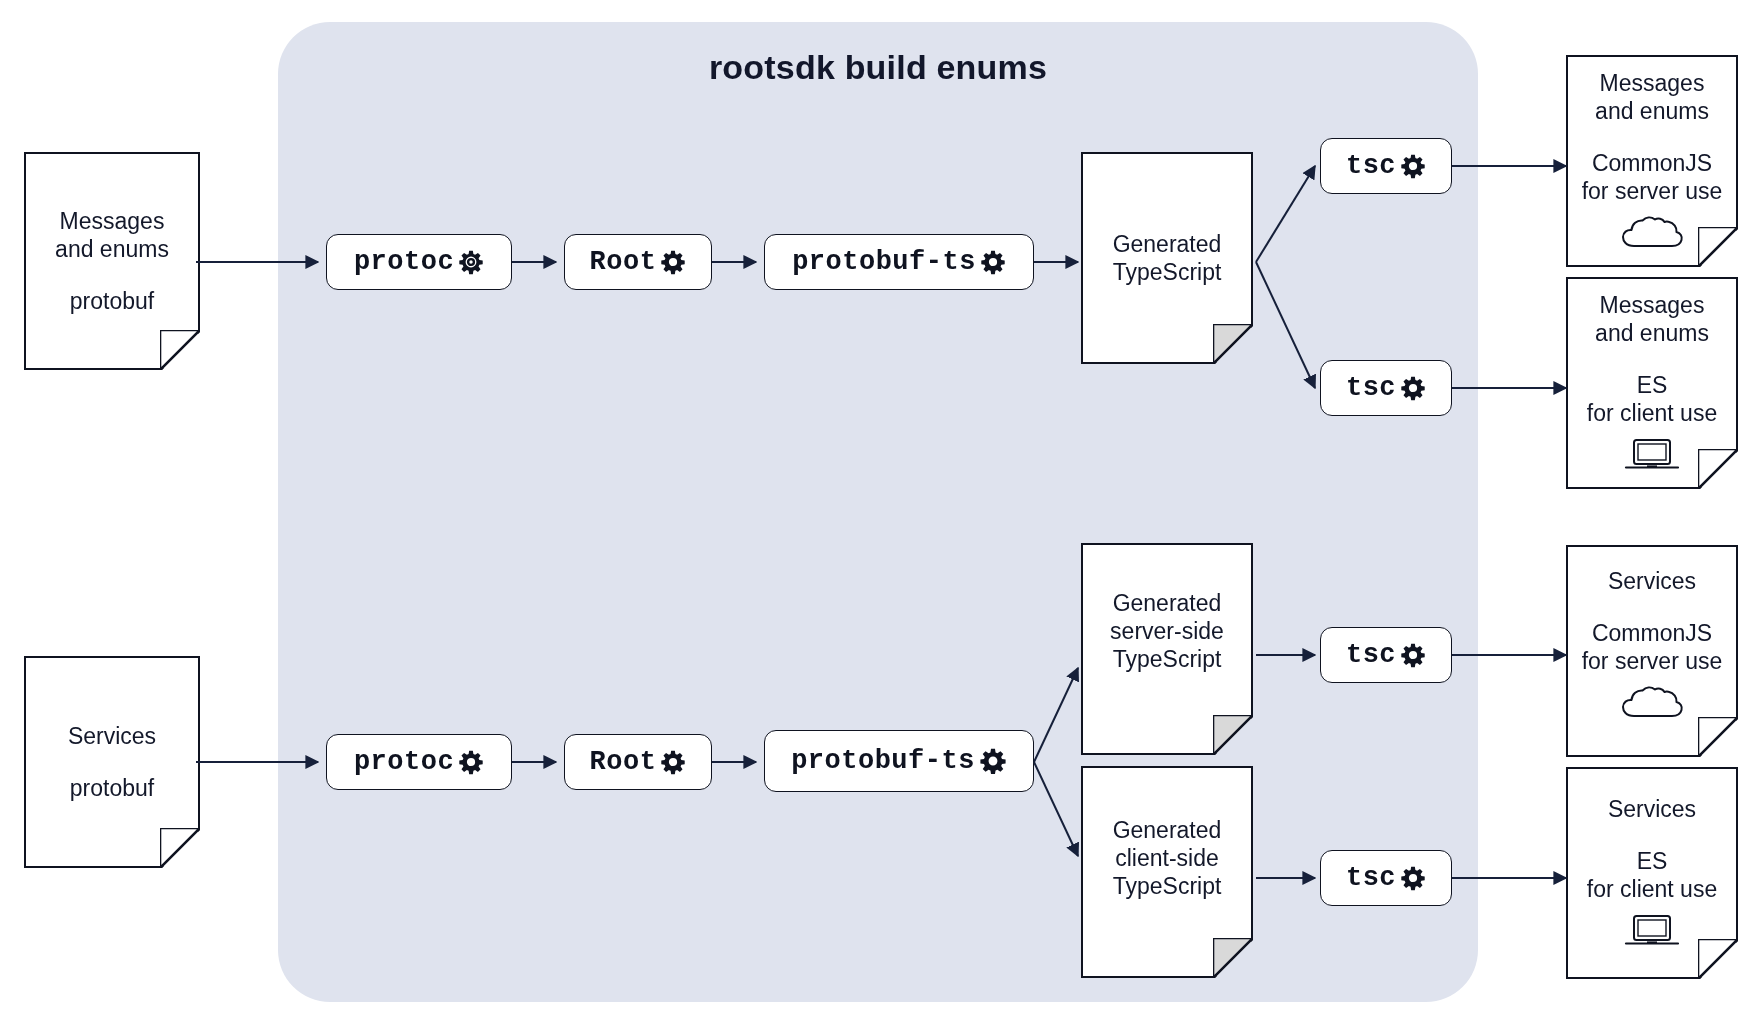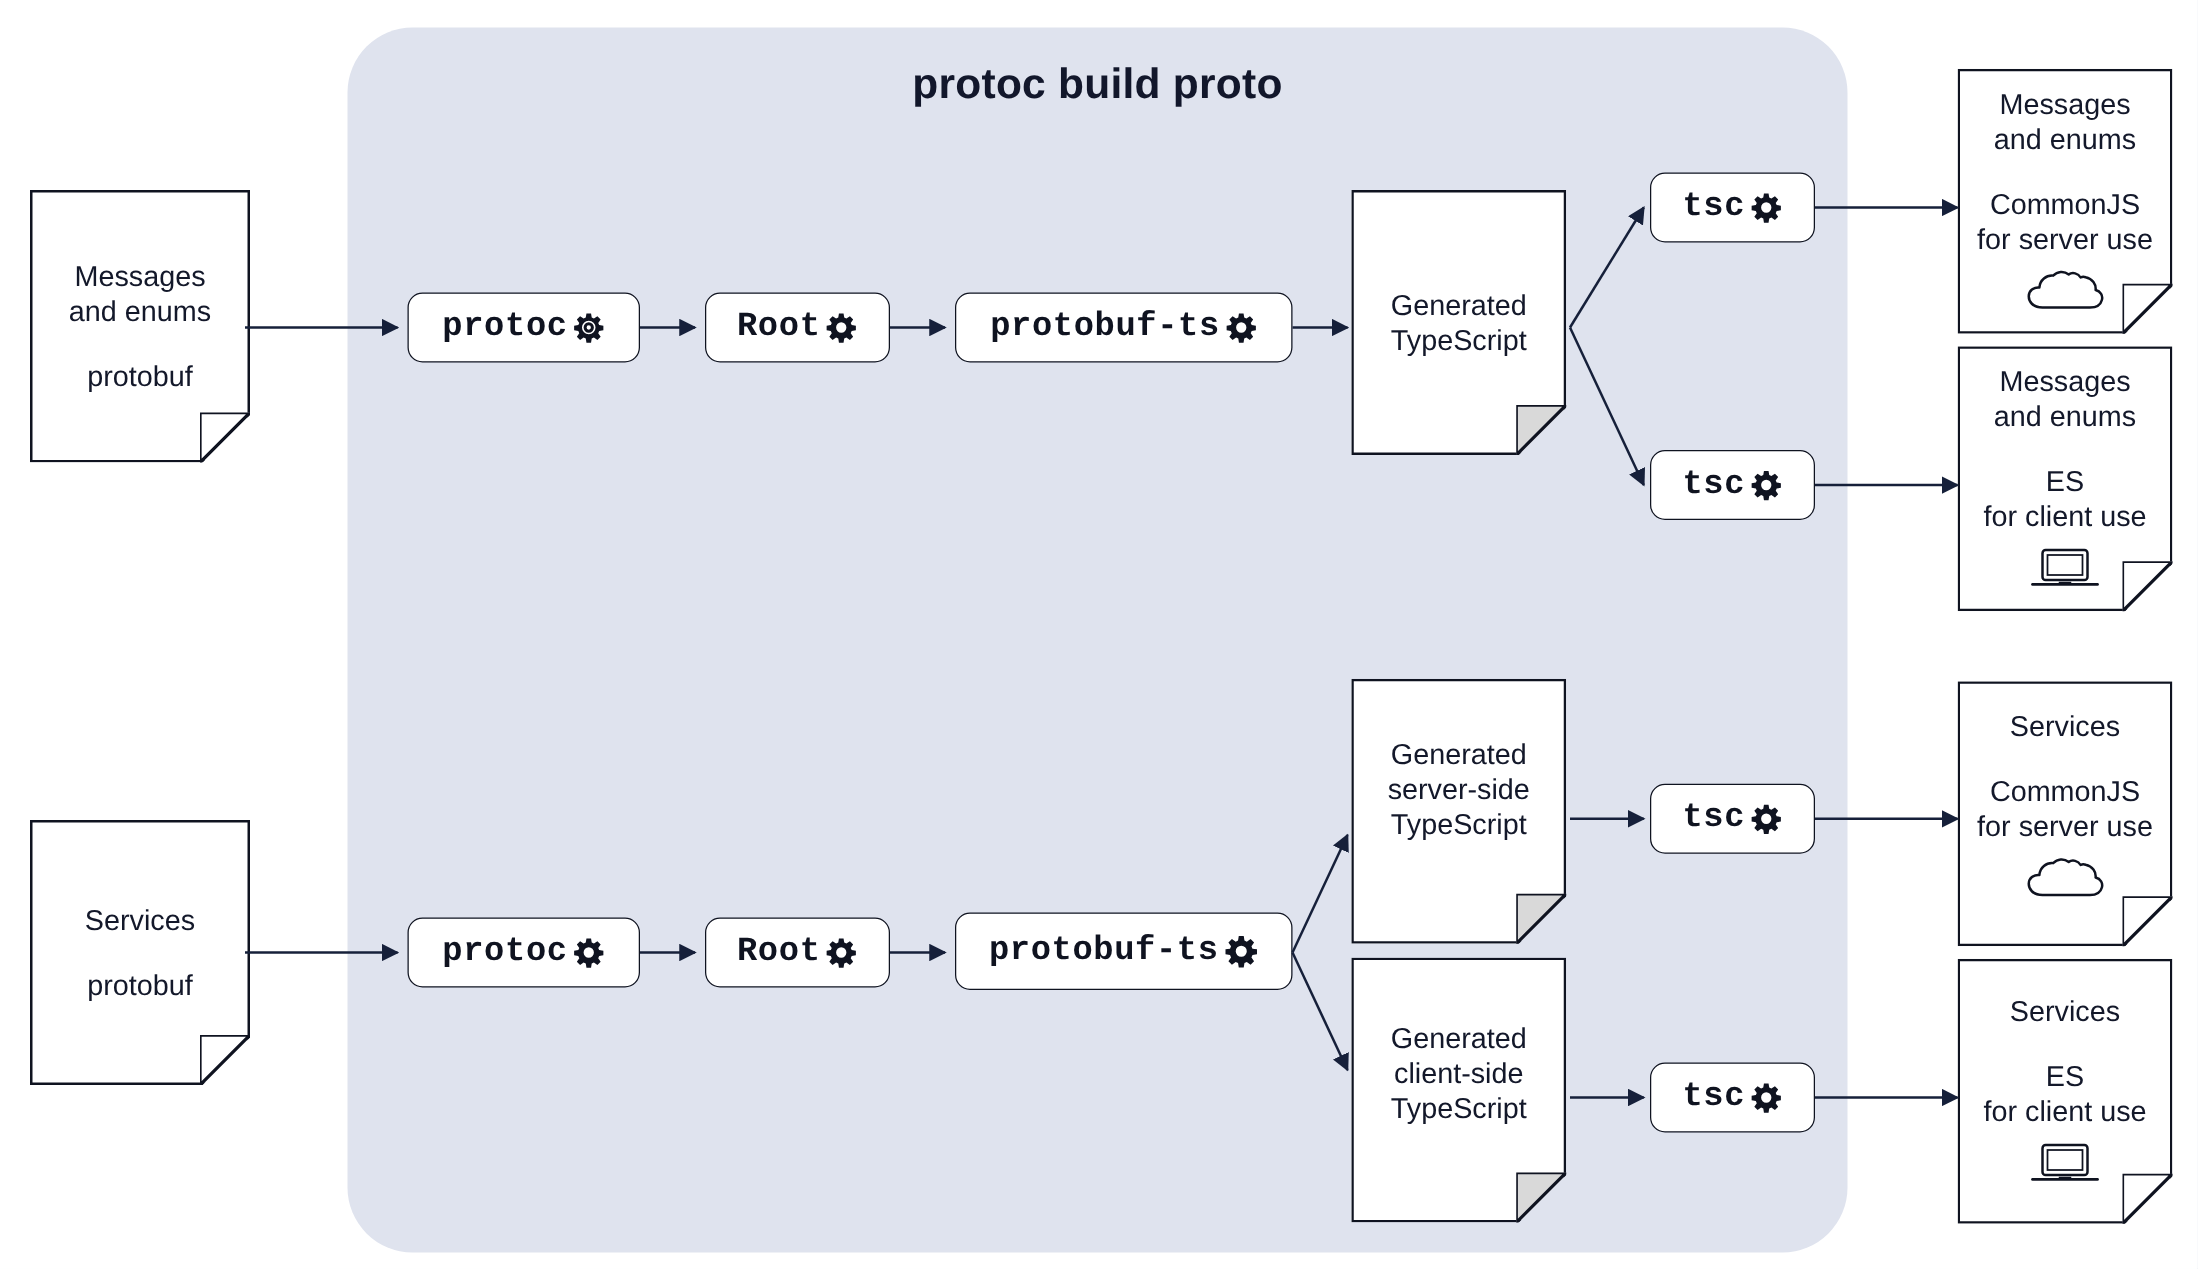--- a/index.html
+++ b/index.html
@@ -105,21 +105,21 @@
     pointer-events: none;
     z-index: 2;
   }
 </style>
 </head>
 <body>
 
 <div id="stage">
 
   <div id="group-panel"></div>
-  <div id="group-title">protoc build proto</div>
+  <div id="group-title">rootsdk build enums</div>
 
   <svg id="edges" viewBox="0 0 1758 1015" xmlns="http://www.w3.org/2000/svg">
     <defs>
       <marker id="arrow" viewBox="0 0 10 10" refX="9" refY="5" markerWidth="7" markerHeight="7" orient="auto-start-reverse">
         <path d="M 0 0 L 10 5 L 0 10 z" fill="#16203a"></path>
       </marker>
     </defs>
     <g stroke="#16203a" stroke-width="2" fill="none" marker-end="url(#arrow)">
 
       <path d="M 196 262 L 318 262"></path>

